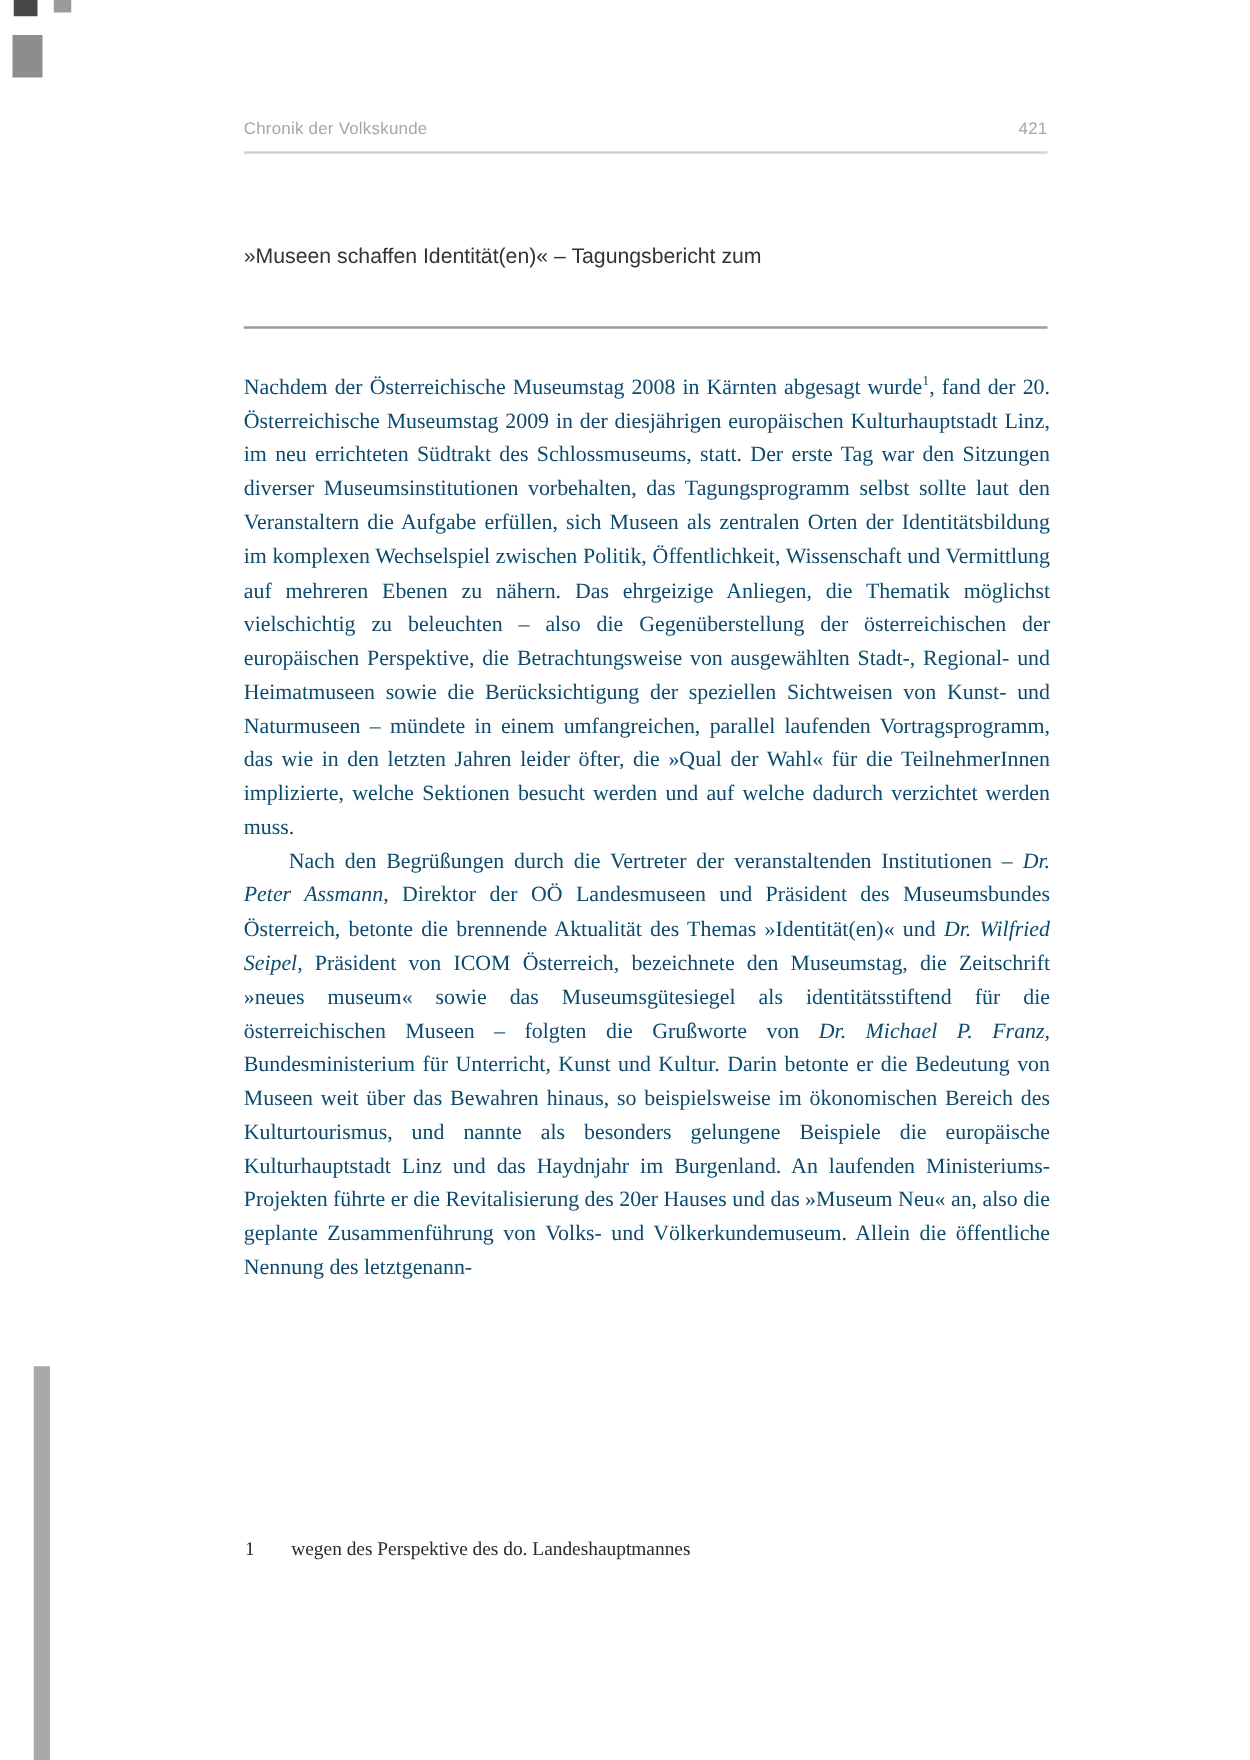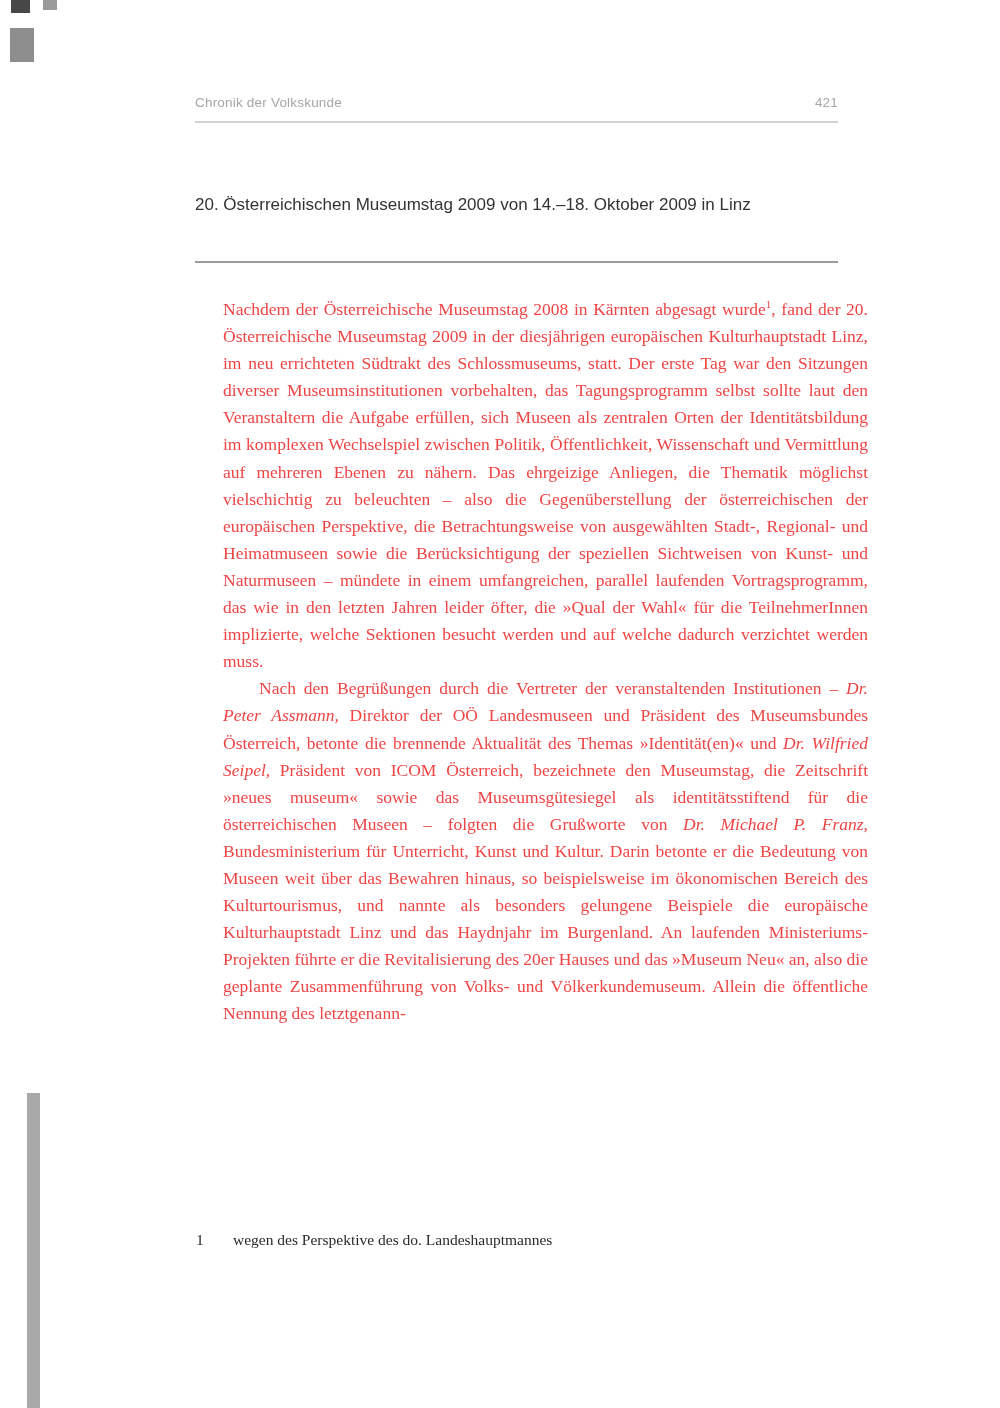--- a/index.html
+++ b/index.html
@@ -46,24 +46,23 @@
     color: #333333;
   }
   .title-line { display: block; }
 
   
   .body-text {
     position: absolute;
     left: 195px; top: 296px; width: 645px;
     font-size: 17.5px;
     line-height: 27.1px;
-    color: #ef4444;
+    color: #0c4a6e;
     text-align: justify;
     hyphens: auto;
-    margin-left: 28px;
     -webkit-hyphens: auto;
   }
   .para { margin: 0; }
   .para.indent { text-indent: 36px; }
   .fn-mark {
     font-size: 11px;
     vertical-align: super;
     line-height: 0;
   }
   em { font-style: italic; }
@@ -89,21 +88,21 @@
   <div class="artifact a3"></div>
   <div class="artifact strip"></div>
 
   <div class="header">
     <span class="running-title">Chronik der Volkskunde</span>
     <span class="page-number">421</span>
   </div>
   <div class="rule rule-top"></div>
 
   <h1 class="title">
-    <span class="title-line">20. Österreichischen Museumstag 2009 von 14.–18. Oktober 2009 in Linz</span>
+    <span class="title-line">»Museen schaffen Identität(en)« – Tagungsbericht zum</span>
   </h1>
   <div class="rule rule-title"></div>
 
   <div class="body-text">
     <p class="para p1"><span>Nachdem der Österreichische Museumstag 2008 in Kärnten abgesagt wurde</span><sup class="fn-mark">1</sup><span>, fand der 20. Österreichische Museumstag 2009 in der diesjährigen europäischen Kulturhauptstadt Linz, im neu errichteten Südtrakt des Schlossmuseums, statt. Der erste Tag war den Sitzungen diverser Museumsinstitutionen vorbehalten, das Tagungsprogramm selbst sollte laut den Veranstaltern die Aufgabe erfüllen, sich Museen als zentralen Orten der Identitätsbildung im komplexen Wechselspiel zwischen Politik, Öffentlichkeit, Wissenschaft und Vermittlung auf mehreren Ebenen zu nähern. Das ehrgeizige Anliegen, die Thematik möglichst vielschichtig zu beleuchten – also die Gegenüberstellung der österreichischen der europäischen Perspektive, die Betrachtungsweise von ausgewählten Stadt-, Regional- und Heimatmuseen sowie die Berücksichtigung der speziellen Sichtweisen von Kunst- und Naturmuseen – mündete in einem umfangreichen, parallel laufenden Vortragsprogramm, das wie in den letzten Jahren leider öfter, die »Qual der Wahl« für die TeilnehmerInnen implizierte, welche Sektionen besucht werden und auf welche dadurch verzichtet werden muss.</span></p>
     <p class="para p2 indent"><span>Nach den Begrüßungen durch die Vertreter der veranstaltenden Institutionen – </span><em>Dr. Peter Assmann,</em><span> Direktor der OÖ Landesmuseen und Präsident des Museumsbundes Österreich, betonte die brennende Aktualität des Themas »Identität(en)« und </span><em>Dr. Wilfried Seipel,</em><span> Präsident von ICOM Österreich, bezeichnete den Museumstag, die Zeitschrift »neues museum« sowie das Museumsgütesiegel als identitätsstiftend für die österreichischen Museen – folgten die Grußworte von </span><em>Dr. Michael P. Franz,</em><span> Bundesministerium für Unterricht, Kunst und Kultur. Darin betonte er die Bedeutung von Museen weit über das Bewahren hinaus, so beispielsweise im ökonomischen Bereich des Kulturtourismus, und nannte als besonders gelungene Beispiele die europäische Kulturhauptstadt Linz und das Haydnjahr im Burgenland. An laufenden Ministeriums-Projekten führte er die Revitalisierung des 20er Hauses und das »Museum Neu« an, also die geplante Zusammenführung von Volks- und Völkerkundemuseum. Allein die öffentliche Nennung des letztgenann-</span></p>
   </div>
 
   <div class="footnote">
     <span class="fn-num">1</span>

